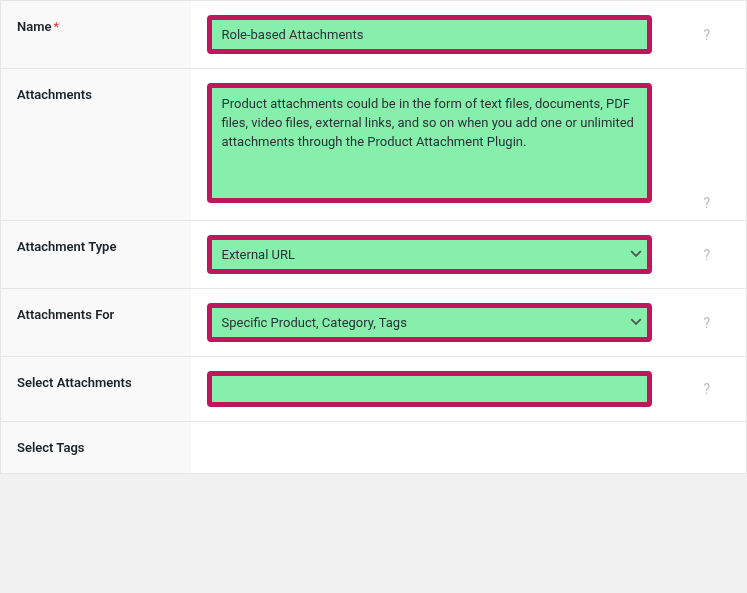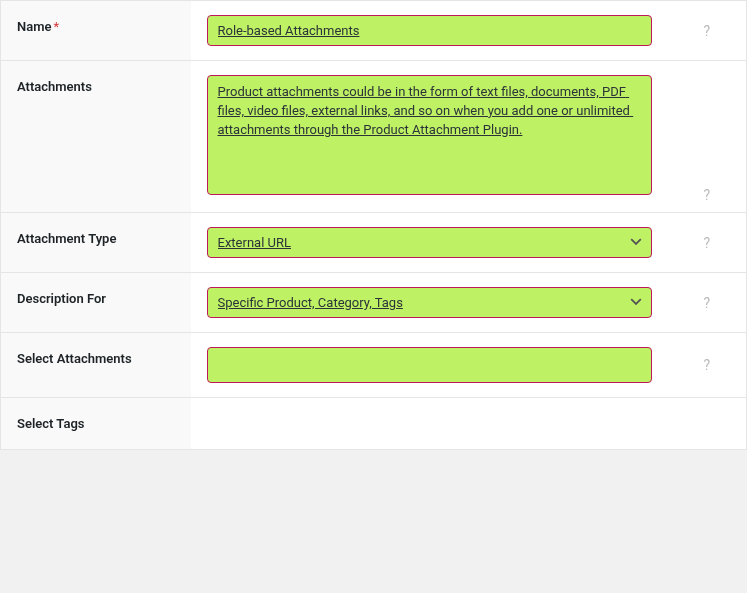--- a/index.html
+++ b/index.html
@@ -3,21 +3,21 @@
 <meta charset="utf-8">
 <style>
 * { box-sizing: border-box; margin: 0; padding: 0; }
 body { font-family: -apple-system, BlinkMacSystemFont, "Segoe UI", Roboto, sans-serif; font-size: 13px; color: #333; background: #f1f1f1; }
 .form-table { width: 747px; border-collapse: collapse; border: 1px solid #e5e5e5; }
 .form-table tr { border-bottom: 1px solid #e5e5e5; }
 .form-table th { text-align: left; vertical-align: top; padding: 18px 16px; width: 190px; font-weight: 600; color: #1d2327; background: #f9f9f9; font-size: 13px; margin-left: 21px; }
 .form-table td { padding: 14px 16px; background: #fff; vertical-align: middle; position: relative; }
 .req { color: #d63638; font-weight: normal; margin-left: 2px; }
 input[type=text], textarea, .select, .multiselect {
-  width: 445px; padding: 7px 10px; border: 1px solid #be185d; border-radius: 4px; font-size: 13px; color: #2c3338; background: #bef264; font-family: inherit; text-decoration: underline;
+  width: 445px; padding: 7px 10px; border: 5px solid #be185d; border-radius: 4px; font-size: 13px; color: #2c3338; background: #86efac; font-family: inherit;
 }
 textarea { height: 120px; resize: none; line-height: 1.45; }
 .select { appearance: none; background-image: none; position: relative; padding-right: 30px; }
 .select-wrap { position: relative; display: inline-block; }
 .select-wrap .chevron { position: absolute; right: 10px; top: 50%; transform: translateY(-50%); pointer-events: none; color: #555; }
 .multiselect { min-height: 36px; padding: 4px 6px; display: flex; flex-wrap: wrap; align-items: center; gap: 4px; cursor: text; }
 .tag { display: inline-flex; align-items: center; background: #eee; border: 1px solid #ccc; border-radius: 3px; padding: 2px 6px; font-size: 12px; color: #333; gap: 4px; }
 .tag .x { cursor: pointer; color: #777; font-size: 12px; line-height: 1; }
 .help { position: absolute; color: #bbb; font-size: 14px; cursor: help; line-height: 1; }
 .help.side { right: 36px; top: 50%; transform: translateY(-50%); }
@@ -52,21 +52,21 @@
             <option>External URL</option>
           </select>
           <span class="chevron"><svg viewBox="0 0 10 10">
                 <path d="M1 3 L5 7 L9 3" fill="none" stroke="#555" stroke-width="1.5"></path>
               </svg></span>
         </span>
         <span class="help side">?</span>
       </td>
     </tr>
     <tr>
-      <th>Description For</th>
+      <th>Attachments For</th>
       <td>
         <span class="select-wrap">
           <select class="select">
             <option>Specific Product, Category, Tags</option>
           </select>
           <span class="chevron"><svg viewBox="0 0 10 10">
                 <path d="M1 3 L5 7 L9 3" fill="none" stroke="#555" stroke-width="1.5"></path>
               </svg></span>
         </span>
         <span class="help side">?</span>

